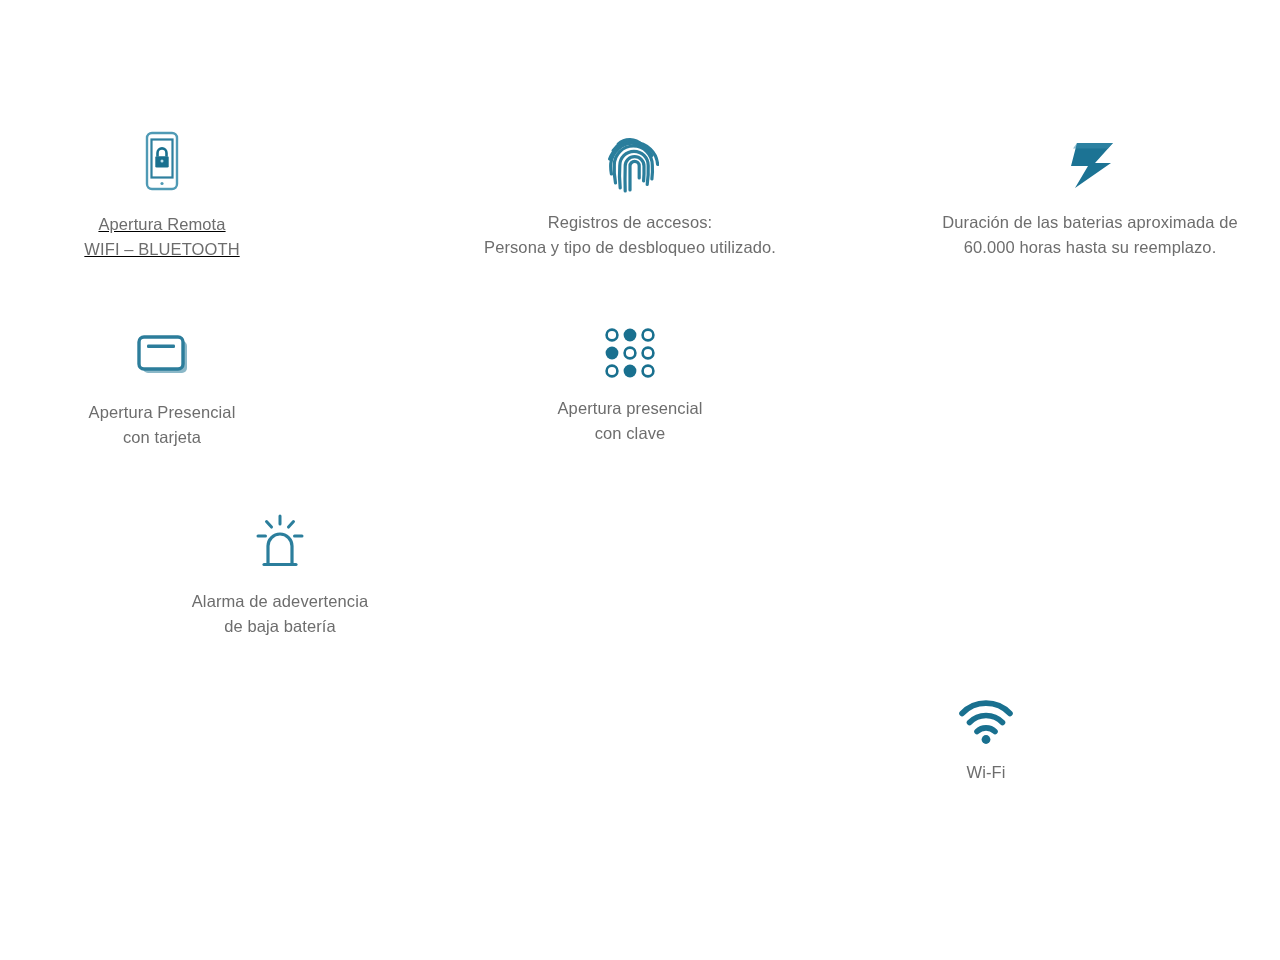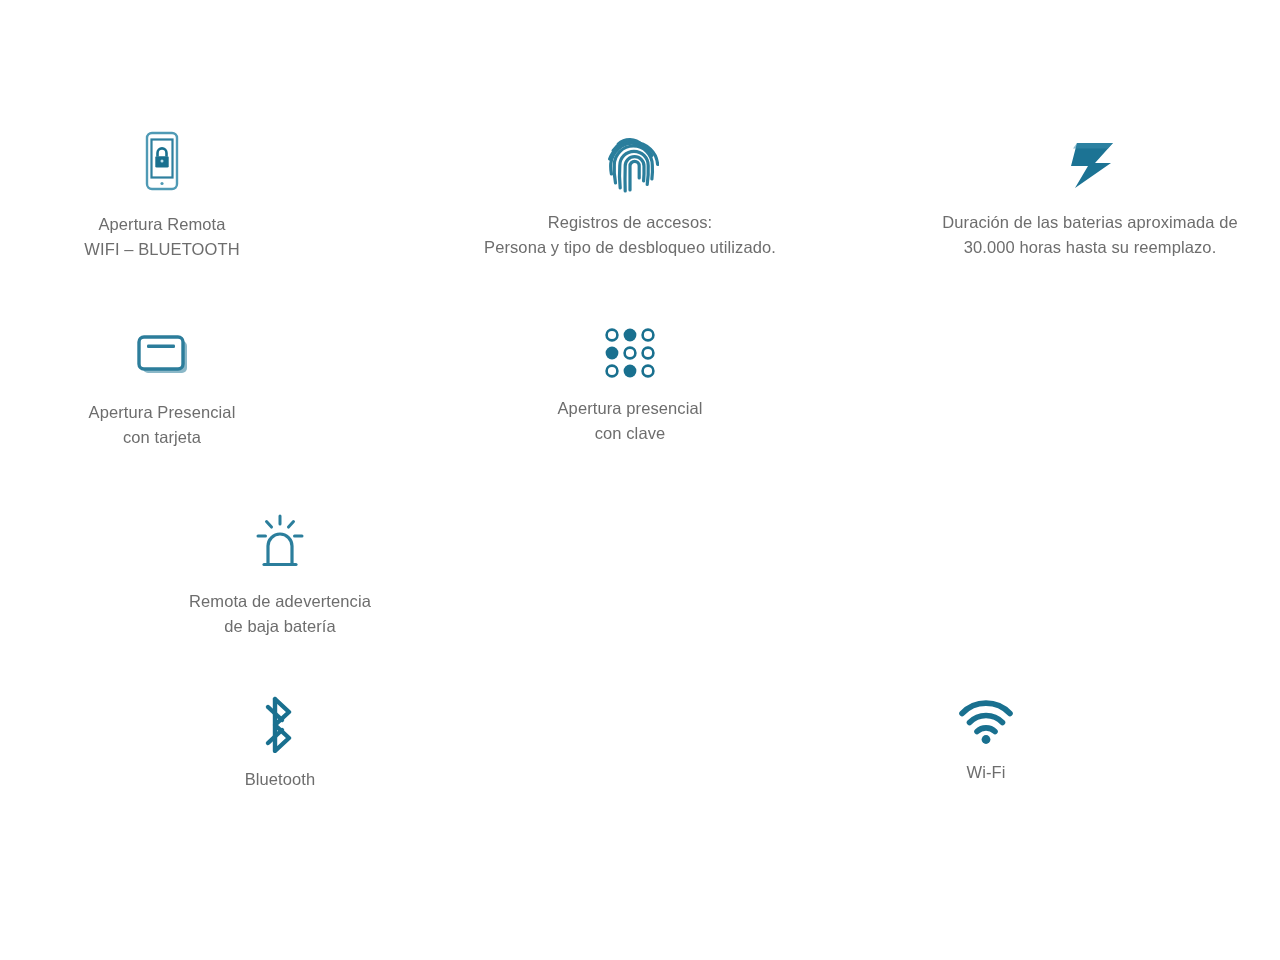--- a/index.html
+++ b/index.html
@@ -40,21 +40,21 @@
     margin-top: 14px;
     color: #6d6d6d;
     font-size: 16.5px;
     line-height: 25px;
     font-family: "Liberation Sans", sans-serif;
     white-space: pre-line;
     letter-spacing: 0.1px;
   }
 
   
-  #feat-remote-opening { left: 22px;  top: 130px; width: 280px; }
+  #feat-remote-opening { left: 22px;  top: 130px; width: 280px; text-decoration: underline; }
   #feat-access-logs    { left: 440px; top: 128px; width: 380px; }
   #feat-battery-life   { left: 900px; top: 132px; width: 380px; }
 
   
   #feat-card-opening   { left: 22px;  top: 328px; width: 280px; }
   #feat-keypad-opening { left: 490px; top: 324px; width: 280px; }
   #feat-mechanical-key { left: 945px; top: 322px; width: 290px; }
 
   
   #feat-low-battery-alarm { left: 140px; top: 513px; width: 280px; }
@@ -104,21 +104,21 @@
   </div>
 
   <div class="feature" id="feat-battery-life">
     <span class="feature-icon">
       <svg width="58" height="64" viewBox="0 0 58 64" xmlns="http://www.w3.org/2000/svg">
         <path d="M16 11 H52 L34 31 H50 L14 56 L27 34 H10 Z" fill="#1c7394"></path>
         <path d="M16 11 H52 L47 16.4 H12 Z" fill="#3b8dab" opacity="0.55"></path>
       </svg>
     </span>
     <span class="feature-label">Duración de las baterias aproximada de
-30.000 horas hasta su reemplazo.</span>
+60.000 horas hasta su reemplazo.</span>
   </div>
 
   <div class="feature" id="feat-card-opening">
     <span class="feature-icon">
       <svg width="64" height="58" viewBox="0 0 64 58" xmlns="http://www.w3.org/2000/svg">
         <rect x="13" y="13" width="44" height="32" rx="5" ry="5" fill="#2c7d9b" opacity="0.55"></rect>
         <rect x="9" y="9" width="44" height="32" rx="5" ry="5" fill="#ffffff" stroke="#2c7d9b" stroke-width="3.4"></rect>
         <rect x="17" y="16.5" width="28" height="3.6" rx="1.3" ry="1.3" fill="#2c7d9b"></rect>
       </svg>
     </span>
@@ -156,35 +156,25 @@
           <path d="M30 3 v8"></path>
           <path d="M16.5 8.5 l5 5.6"></path>
           <path d="M43.5 8.5 l-5 5.6"></path>
           <path d="M8 23 h7.5"></path>
           <path d="M52 23 h-7.5"></path>
         </g>
         <path d="M18 50 V33 a12 12 0 0 1 24 0 v17" fill="none" stroke="#2b7e9c" stroke-width="3.2" stroke-linejoin="round"></path>
         <path d="M14 51.5 h32" stroke="#2b7e9c" stroke-width="3.2" stroke-linecap="round"></path>
       </svg>
     </span>
-    <span class="feature-label">Remota de adevertencia
+    <span class="feature-label">Alarma de adevertencia
 de baja batería</span>
   </div>
 
 
-  <div class="feature" id="feat-bluetooth">
-    <span class="feature-icon">
-      <svg width="40" height="58" viewBox="0 0 40 58" xmlns="http://www.w3.org/2000/svg">
-        <path d="M15 4 L29 17 L15 30 L15 4 M15 30 L29 43 L15 56 L15 30" fill="none" stroke="#19708f" stroke-width="4.4" stroke-linejoin="round" stroke-linecap="round"></path>
-        <path d="M8 12 L22 25" fill="none" stroke="#19708f" stroke-width="4.4" stroke-linecap="round"></path>
-        <path d="M8 48 L22 35" fill="none" stroke="#19708f" stroke-width="4.4" stroke-linecap="round"></path>
-      </svg>
-    </span>
-    <span class="feature-label">Bluetooth</span>
-  </div>
 
   <div class="feature" id="feat-wifi">
     <span class="feature-icon">
       <svg width="56" height="46" viewBox="0 0 56 46" xmlns="http://www.w3.org/2000/svg">
         <g fill="none" stroke="#19708f" stroke-linecap="round">
           <path d="M4 13.5 a33 33 0 0 1 48 0" stroke-width="5.6"></path>
           <path d="M11.5 22.5 a23 23 0 0 1 33 0" stroke-width="5.6"></path>
           <path d="M19 31.5 a13 13 0 0 1 18 0" stroke-width="5.6"></path>
         </g>
         <circle cx="28" cy="39.5" r="4.4" fill="#19708f"></circle>

